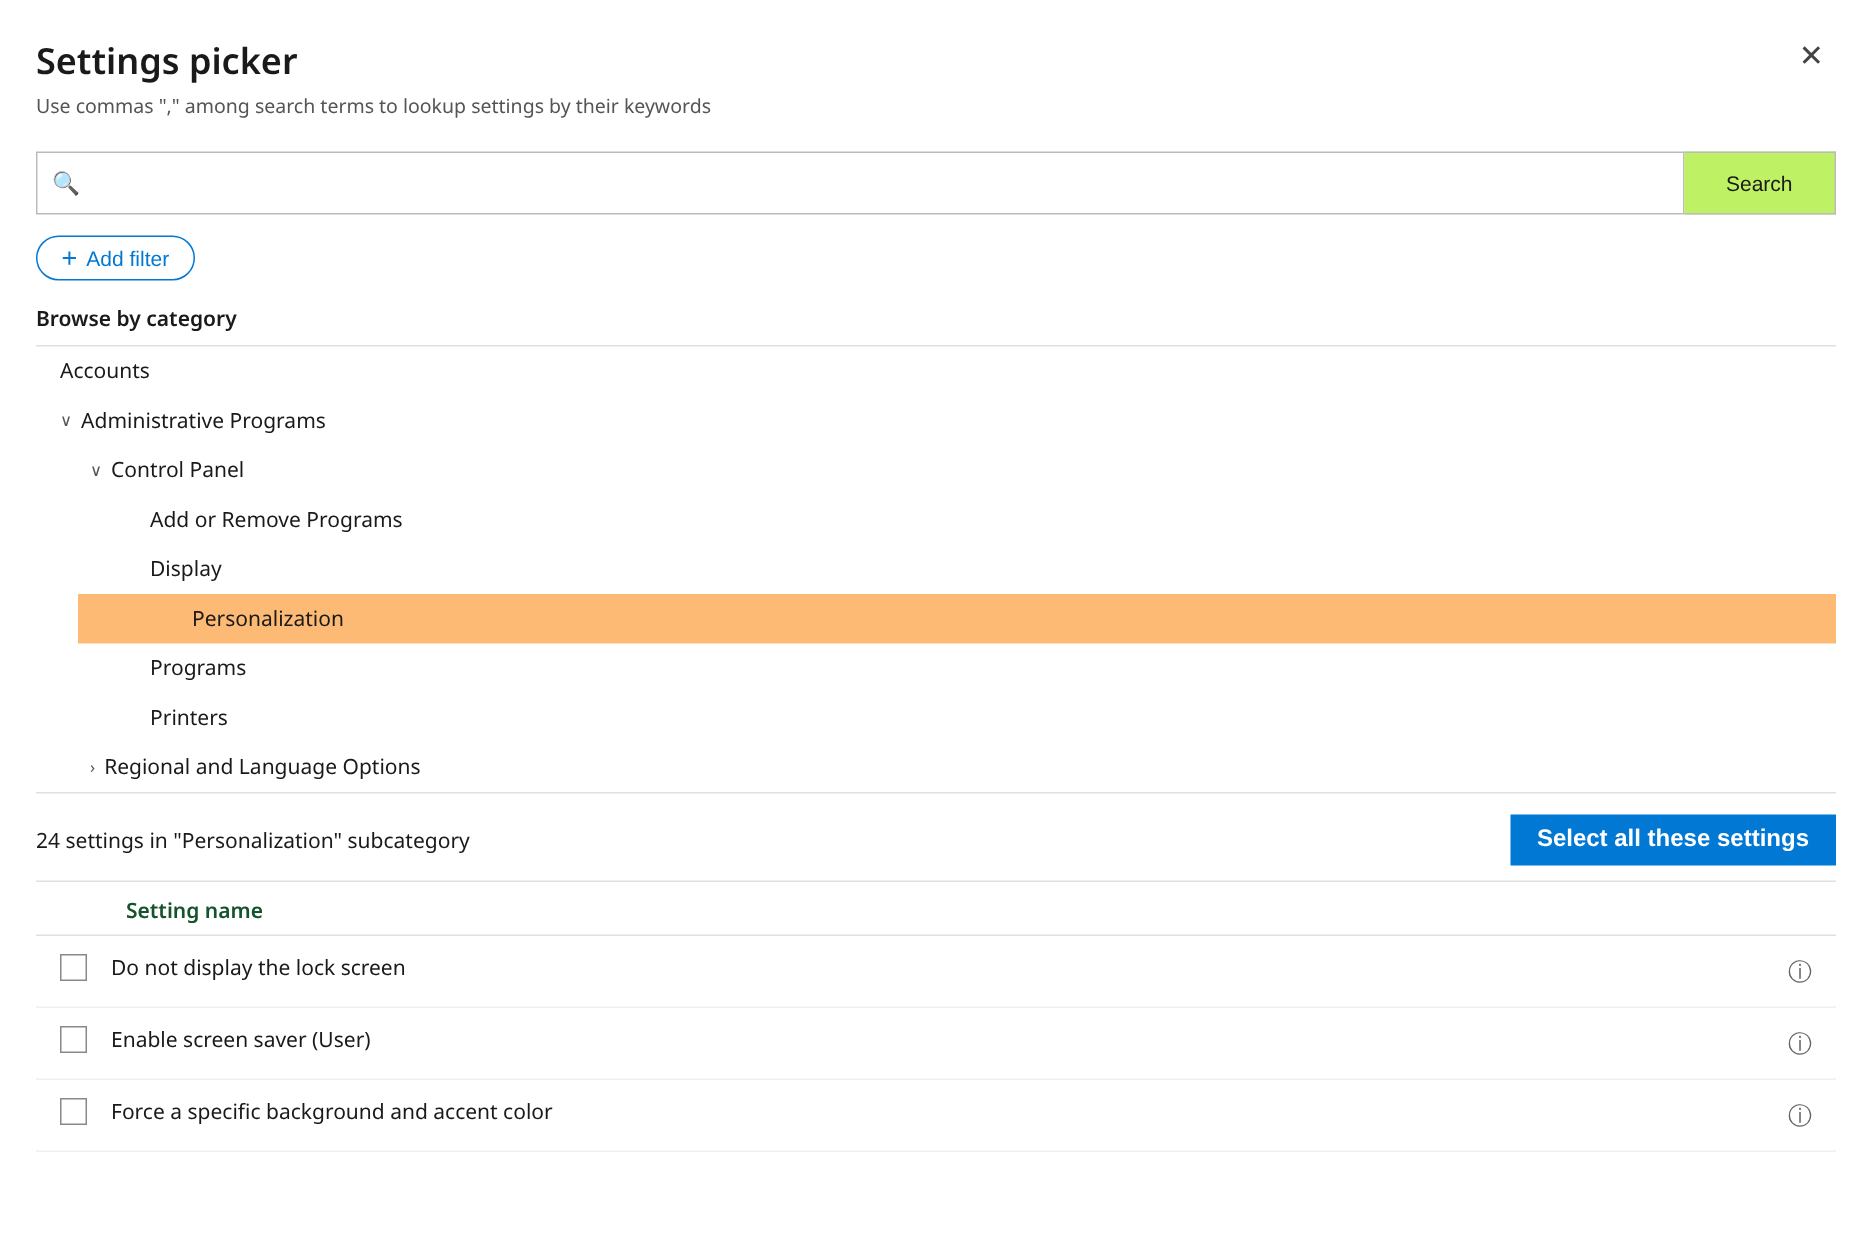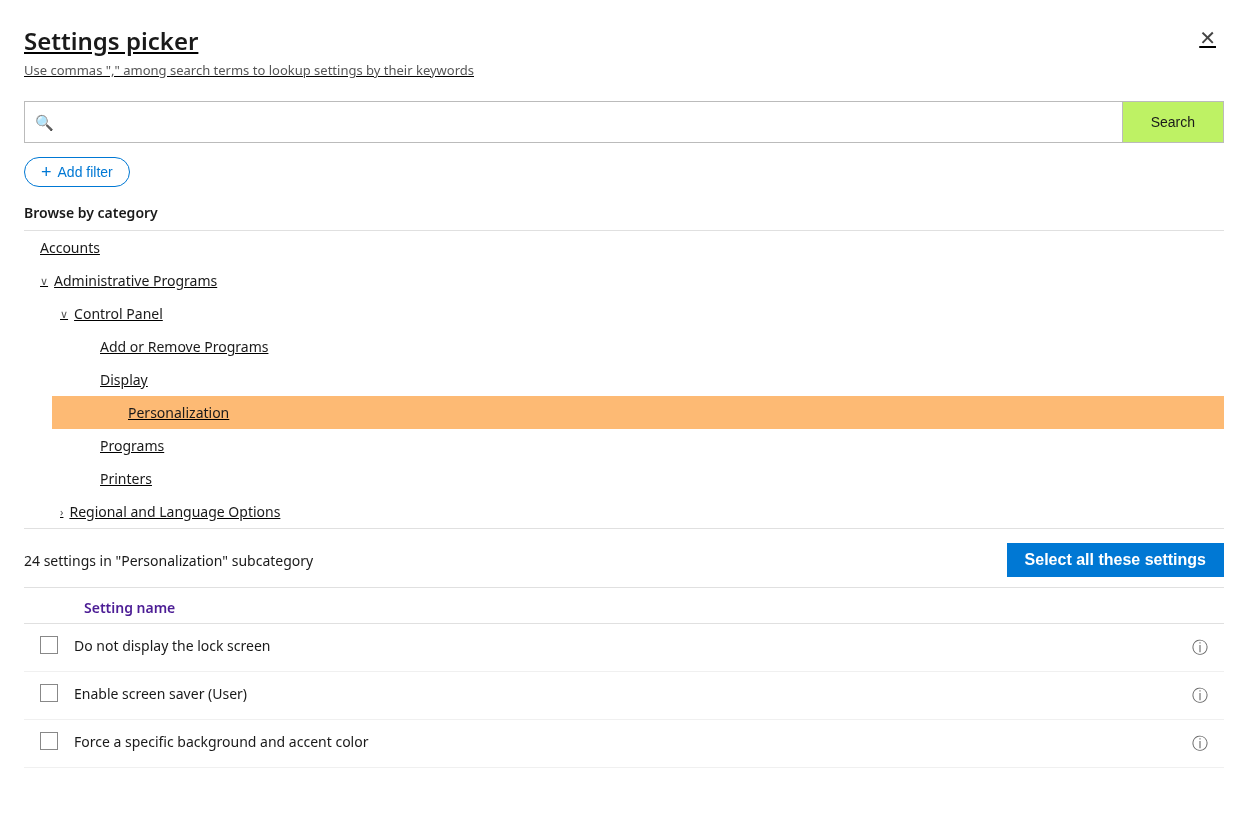--- a/index.html
+++ b/index.html
@@ -20,21 +20,20 @@
       padding: 24px 24px 0 24px;
       box-shadow: 0 4px 24px rgba(0,0,0,0.18);
       display: flex;
       flex-direction: column;
     }
     .dialog-header {
       display: flex;
       justify-content: space-between;
       align-items: flex-start;
       margin-bottom: 6px;
-      text-decoration: underline;
     }
     .dialog-title {
       font-size: 24px;
       font-weight: 600;
       color: #1a1a1a;
     }
     .dialog-subtitle {
       font-size: 13px;
       color: #555;
       margin-top: 4px;
@@ -118,21 +117,20 @@
       max-height: 360px;
       overflow: hidden;
       position: relative;
       border-top: 1px solid #e0e0e0;
       border-bottom: 1px solid #e0e0e0;
     }
     .category-list {
       overflow-y: scroll;
       max-height: 360px;
       padding-right: 0;
-      text-decoration: underline;
     }
     .cat-item {
       padding: 7px 16px;
       cursor: pointer;
       display: flex;
       align-items: center;
       color: #1a1a1a;
       font-size: 14px;
     }
     .cat-item.selected { background: #fdba74; margin-left: 28px; }
@@ -167,21 +165,21 @@
       font-weight: 700;
       cursor: pointer;
     }
     .settings-table-header {
       padding: 10px 0 6px 0;
       border-bottom: 1px solid #e0e0e0;
     }
     .settings-col-label {
       font-size: 14px;
       font-weight: 600;
-      color: #4c1d95;
+      color: #14532d;
       padding-left: 60px;
     }
     .settings-list {
       flex: 1;
       overflow-y: scroll;
     }
     .setting-row {
       display: flex;
       align-items: flex-start;
       padding: 12px 16px 12px 16px;

